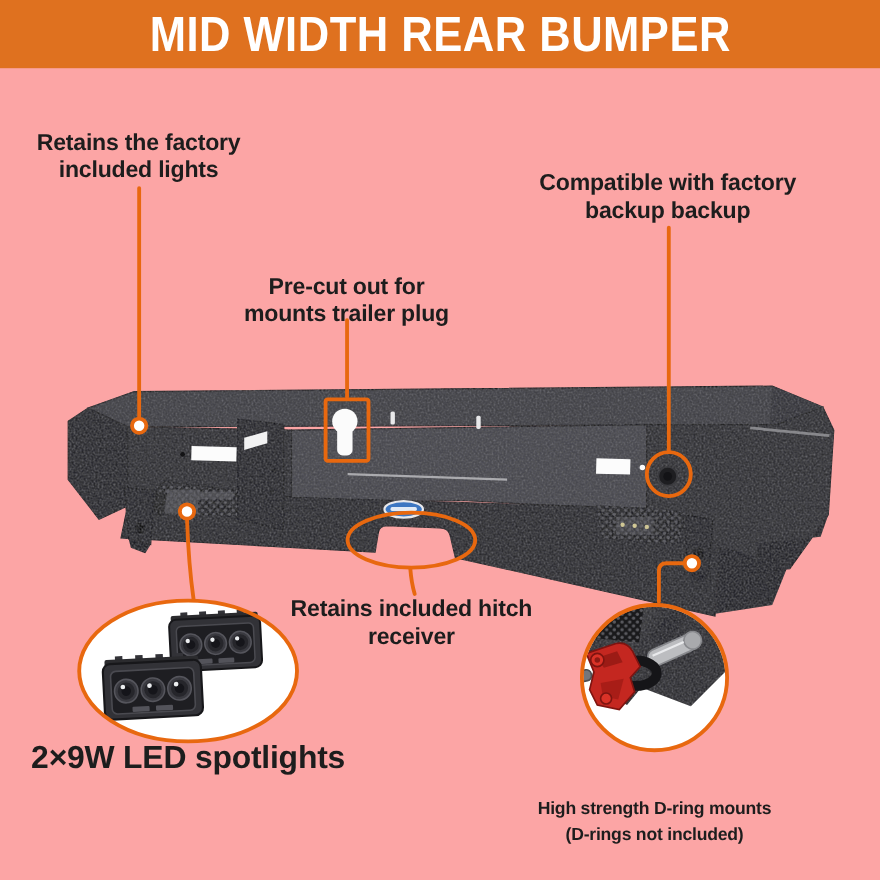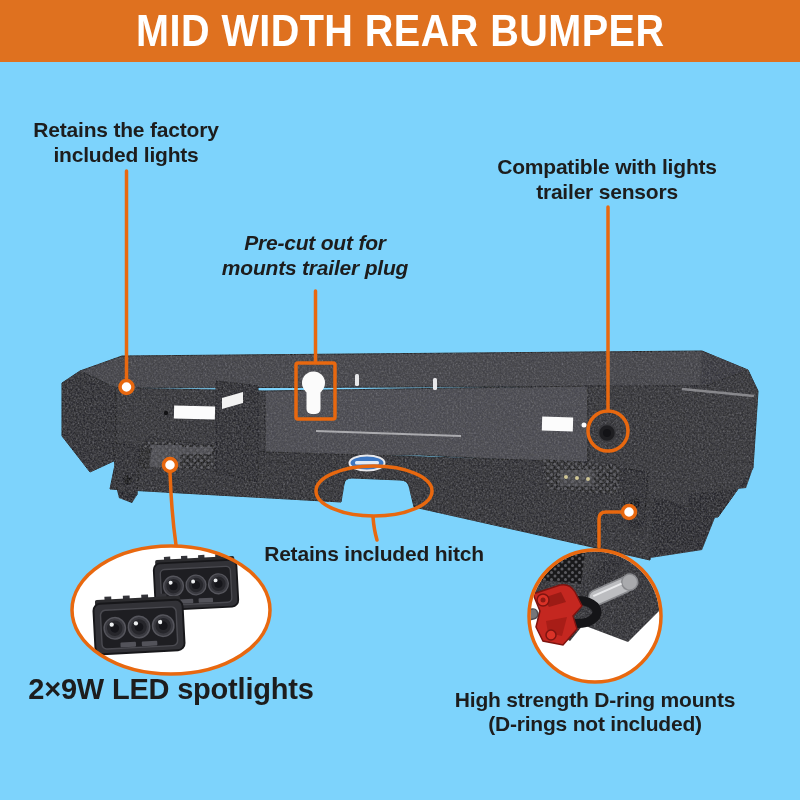--- a/index.html
+++ b/index.html
@@ -1,27 +1,27 @@
 <!DOCTYPE html>
 <html><head>
 <meta charset="utf-8">
 <style>
   html,body{margin:0;padding:0;background:#ffffff;}
-  .stage{position:relative;width:800px;height:800px;background:#7dd3fc;overflow:hidden;
+  .stage{position:relative;width:800px;height:800px;background:#fca5a5;overflow:hidden;
          font-family:"Liberation Sans",sans-serif;}
   .banner{position:absolute;left:0;top:0;width:800px;height:62px;background:#DF711F;
           display:flex;align-items:center;justify-content:center;}
   .banner-text{color:#ffffff;font-size:45px;font-weight:700;letter-spacing:.5px;
                transform:scaleX(.88);transform-origin:center;white-space:nowrap;}
   .gfx{position:absolute;left:0;top:0;}
   .callout{position:absolute;text-align:center;font-weight:700;color:#1d1d1d;
            font-size:21px;line-height:25px;letter-spacing:-.2px;}
   .callout span{display:block;}
   .co-led{font-size:29px;}
-  .co-dring{font-size:21px;line-height:23.5px;}
+  .co-dring{font-size:16px;line-height:23.5px;margin-top:36px;}
 </style>
 </head>
 <body>
 
 <div class="stage">
 
   <div class="banner">
     <div class="banner-text">MID WIDTH REAR BUMPER</div>
   </div>
 
@@ -215,32 +215,33 @@
       <circle cx="629" cy="512" r="6.5" fill="#ffffff"></circle>
       <path d="M 622,512 L 606,512 Q 599,512 599,519 L 599,547"></path>
     </g>
   </svg>
 
   <div class="callout" style="left:6px;top:117px;width:240px;text-align:center;">
     <span>Retains the factory</span>
     <span>included lights</span>
   </div>
 
-  <div class="callout" style="left:185px;top:230px;width:260px;font-style:italic;">
+  <div class="callout" style="left:185px;top:248px;width:260px;">
     <span>Pre-cut out for</span>
     <span>mounts trailer plug</span>
   </div>
 
   <div class="callout" style="left:457px;top:154px;width:300px;">
-    <span>Compatible with lights</span>
-    <span>trailer sensors</span>
+    <span>Compatible with factory</span>
+    <span>backup backup</span>
   </div>
 
   <div class="callout" style="left:244px;top:541px;width:260px;">
     <span>Retains included hitch</span>
+    <span>receiver</span>
   </div>
 
   <div class="callout co-led" style="left:21px;top:677px;width:300px;">
     <span>2×9W LED spotlights</span>
   </div>
 
   <div class="callout co-dring" style="left:415px;top:688px;width:360px;">
     <span>High strength D-ring mounts</span>
     <span>(D-rings not included)</span>
   </div>

